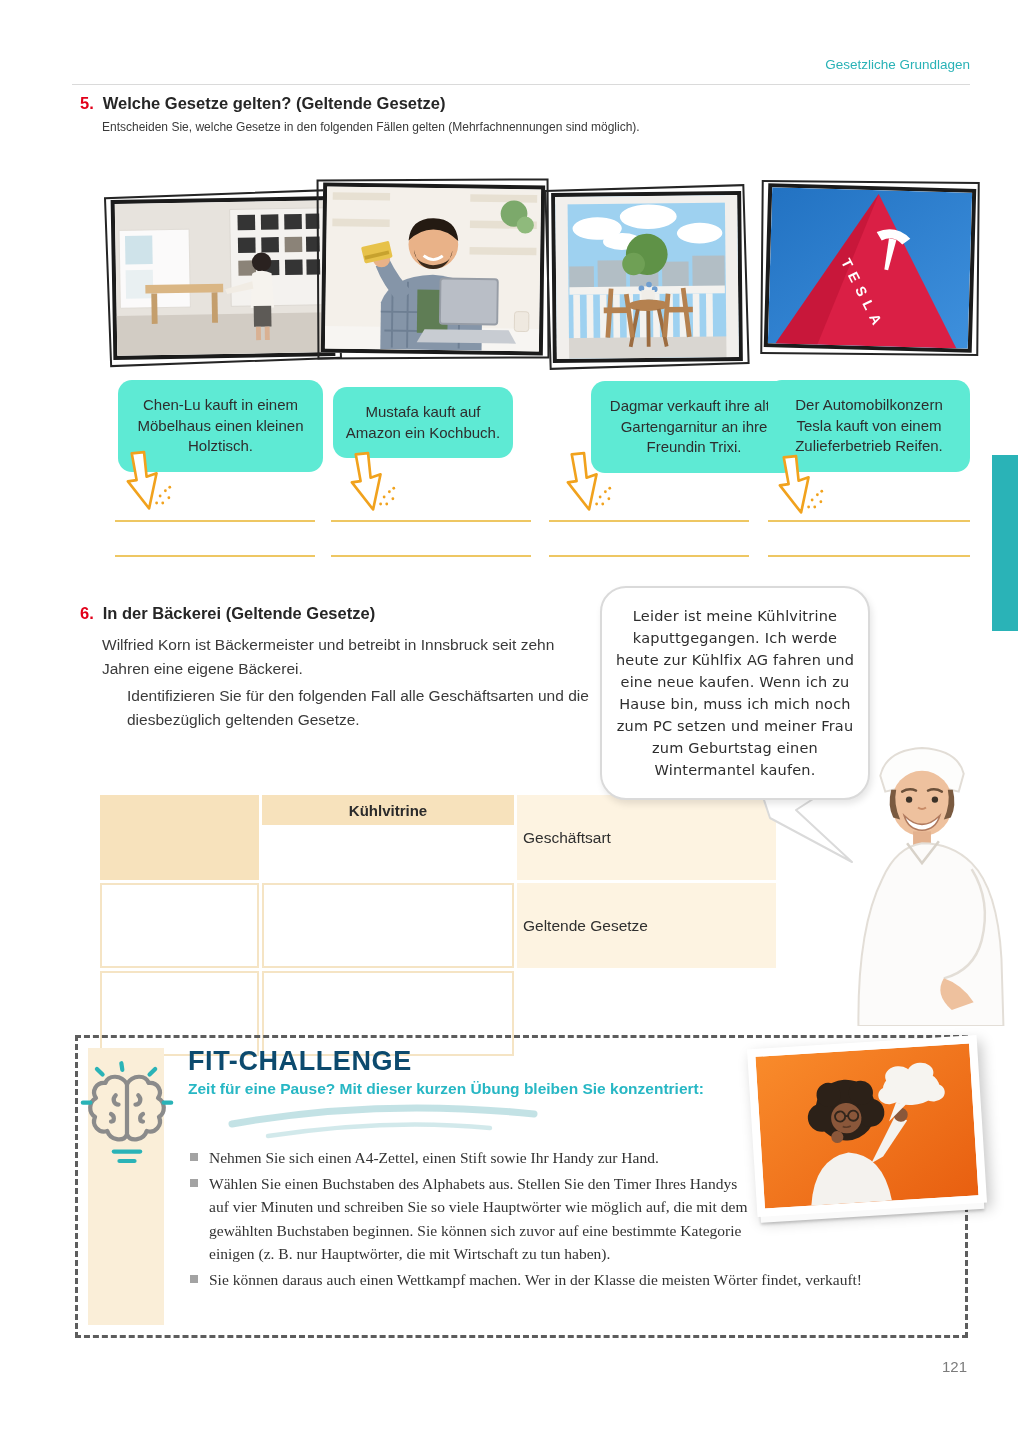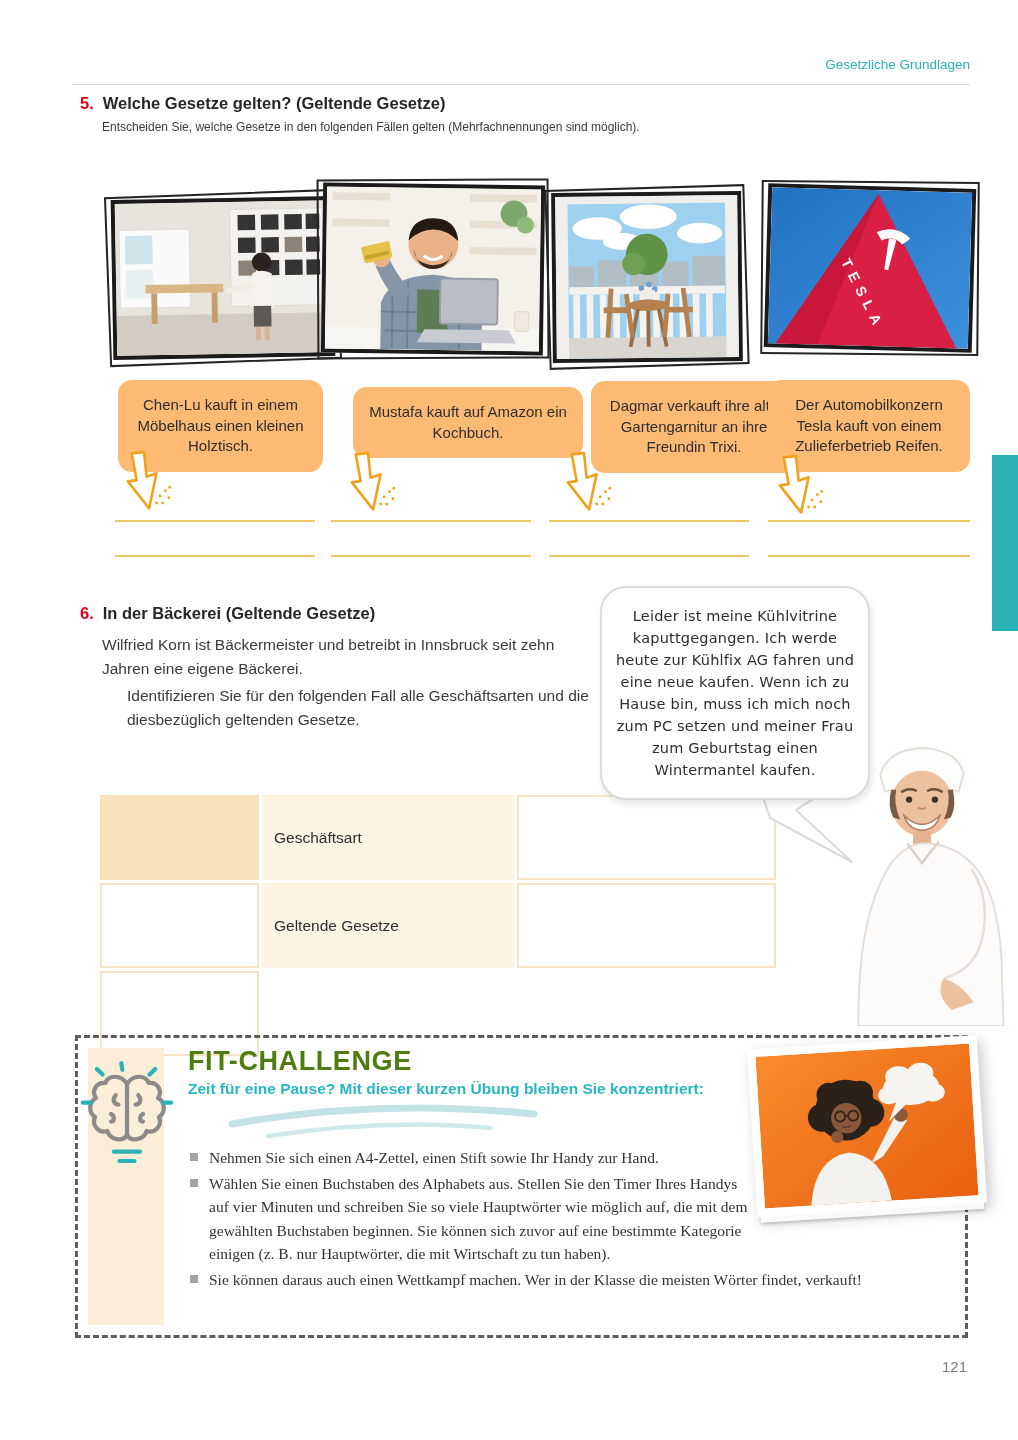--- a/index.html
+++ b/index.html
@@ -20,24 +20,24 @@
   
   .photo { position:absolute; border:4px solid #1b1b1b; background:#fff; }
   .photo::after { content:""; position:absolute; inset:-9px; border:2px solid #252525;
                   transform:rotate(-1.1deg); pointer-events:none; }
   .photo svg { display:block; width:100%; height:100%; }
   #photo-1 { left:112px; top:198px; width:222px; height:160px; transform:rotate(-1deg); }
   #photo-2 { left:322px; top:184px; width:222px; height:170px; transform:rotate(0.8deg); }
   #photo-3 { left:552px; top:192px; width:190px; height:170px; transform:rotate(-0.6deg); }
   #photo-4 { left:766px; top:186px; width:208px; height:164px; transform:rotate(1.6deg); }
   
-  .case-card { position:absolute; background:#fdba74; border-radius:14px;
+  .case-card { position:absolute; background:#5eead4; border-radius:14px;
                padding:15px 12px; text-align:center; font-size:15px; line-height:1.38; color:#2e2e2e; }
   #card-1 { left:118px; top:380px; width:205px; }
-  #card-2 { left:333px; top:387px; width:230px;margin-left:20px; }
+  #card-2 { left:333px; top:387px; width:180px; }
   #card-3 { left:550px; top:381px; width:206px;margin-left:41px; }
   #card-4 { left:768px; top:380px; width:202px; }
   .case-arrow { position:absolute; width:62px; height:70px; z-index:2; }
   #arrow-1 { left:116px; top:447px; } #arrow-2 { left:340px; top:448px; }
   #arrow-3 { left:556px; top:448px; } #arrow-4 { left:768px; top:451px; }
   
   .answer-line { position:absolute; height:2px; background:#eec763; width:200px; }
   
   .side-tab { position:absolute; right:0; top:455px; width:26px; height:176px; background:#2ab3b7; }
   
@@ -52,29 +52,29 @@
   .bubble-tail { position:absolute; left:740px; top:770px; width:130px; height:100px; z-index:2; }
   .baker { position:absolute; left:830px; top:738px; width:185px; height:288px; z-index:1; }
   .baker svg { width:100%; height:100%; }
   
   .gtable { position:absolute; left:100px; top:795px; width:676px;
             display:grid; grid-template-columns:159px 252px 259px; grid-auto-rows:auto; gap:3px; }
   .gtable .hcell { background:#f7e2bc; height:30px; display:flex; align-items:center; justify-content:center;
                    font-weight:bold; font-size:15px; color:#2b2b2b; }
   .gtable .corner { background:#f7e2bc; }
   .gtable .lcell { background:#fdf3e1; height:85px; display:flex; align-items:center;
-                   padding-left:12px; font-size:15.5px; color:#2f2f2f; }
+                   padding-left:6px; font-size:15.5px; color:#2f2f2f; }
   .gtable .dcell { background:#ffffff; border:2px solid #f5e4c4; height:85px; }
   
   .fit-box { position:absolute; left:75px; top:1035px; width:893px; height:303px;
              border:3px dashed #5d5d5d; }
   .fit-strip { position:absolute; left:10px; top:10px; width:76px; height:277px; background:#faeed8; }
   .fit-brain { position:absolute; left:2px; top:22px; width:94px; height:108px; }
   .fit-title { position:absolute; left:110px; top:8px; font-size:27px; font-weight:800;
-               color:#4d7c0f; letter-spacing:0.6px; }
+               color:#0c4a6e; letter-spacing:0.6px; }
   .fit-sub { position:absolute; left:110px; top:42px; font-size:15.5px; font-weight:bold; color:#27b7c4; }
   .fit-swoosh { position:absolute; left:150px; top:64px; width:310px; height:44px; }
   .fit-body { position:absolute; left:110px; top:108px; width:775px; font-size:15.5px;
               line-height:1.52; color:#333; }
   .fit-photo-spacer { float:right; width:208px; height:78px; }
   .fit-body ul { list-style:none; }
   .fit-body li { position:relative; padding-left:21px; margin-bottom:2px;font-family:Liberation Serif, serif; }
   .fit-body li::before { content:""; position:absolute; left:2px; top:7px; width:8px; height:8px; background:#a3a3a3; }
   .fit-photo { position:absolute; left:752px; top:1042px; width:230px; height:168px; background:#ffffff;
                padding:8px; box-shadow:0 9px 0 -3px #fafafa, 0 11px 3px -3px rgba(0,0,0,0.18), 4px 6px 14px rgba(0,0,0,0.22);
@@ -341,20 +341,21 @@
       <rect x="83" y="94" width="18" height="16" fill="#e4b28f"></rect>
       <path d="M28 290 Q27 192 52 142 Q66 110 92 106 Q122 106 142 126 Q168 152 172 222 L174 290 Z" fill="#fcfbfa" stroke="#e3ded7" stroke-width="2"></path>
       <path d="M77 106 L92 126 L109 104" fill="none" stroke="#d8d2c9" stroke-width="2.5"></path>
       <path d="M142 132 Q162 164 152 204 Q144 234 114 242" fill="none" stroke="#e3ded7" stroke-width="2.5"></path>
       <path d="M114 242 Q132 248 144 266 L122 274 Q104 258 114 242 Z" fill="#eec19e"></path>
     </svg>
   </div>
 
   <div class="gtable">
     <div class="corner"></div>
+    <div class="hcell">Kühlvitrine</div>
     <div class="lcell">Geschäftsart</div>
     <div class="dcell"></div>
     <div class="dcell"></div>
     <div class="lcell">Geltende Gesetze</div>
     <div class="dcell"></div>
     <div class="dcell"></div>
   </div>
 
   <div class="fit-box">
     <div class="fit-strip"></div>

